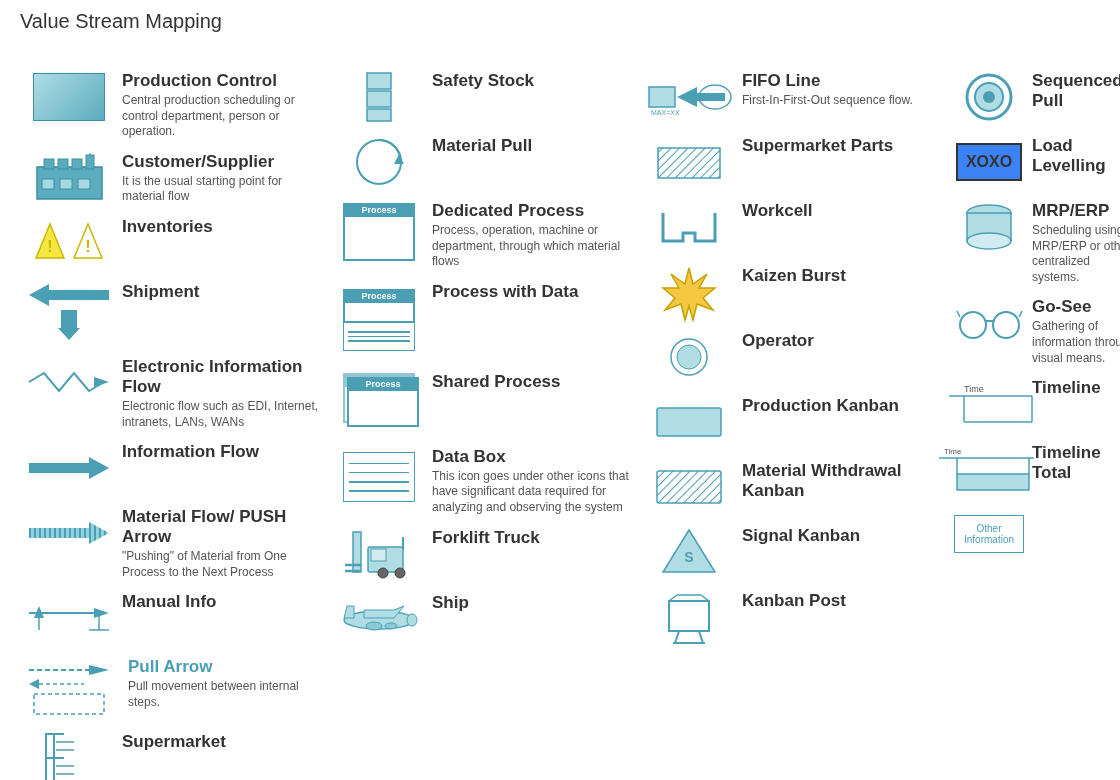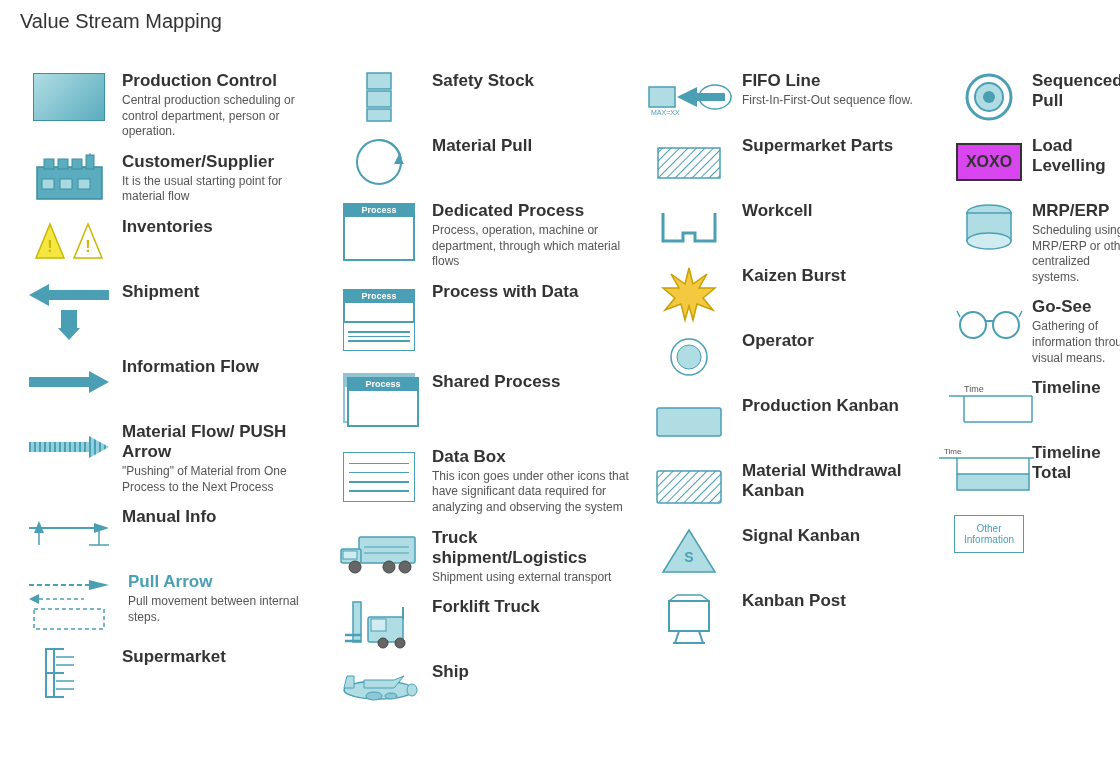--- a/index.html
+++ b/index.html
@@ -93,21 +93,21 @@
       background: #4a9fb5;
       margin: 1.5px 0;
     }
 
     
     .xoxo-box {
       width: 72px; height: 38px;
       border: 2px solid #333;
       display: flex; align-items: center; justify-content: center;
       font-size: 16px; font-weight: bold; color: #333;
-      background: #d946ef;
+      background: #3b82f6;
     }
 
     
     .other-info-box {
       width: 72px; height: 38px;
       border: 1.5px solid #4a9fb5;
       display: flex; align-items: center; justify-content: center;
       text-align: center;
       font-size: 10px;
       color: #4a9fb5;
@@ -183,20 +183,33 @@
 
         <svg width="22" height="30" viewBox="0 0 22 30">
           <polygon points="3,0 19,0 19,18 22,18 11,30 0,18 3,18" fill="#4a9fb5"></polygon>
         </svg>
       </div>
       <div class="legend-text">
         <div class="legend-label">Shipment</div>
       </div>
     </div>
 
+    <div class="legend-item">
+      <div class="legend-icon">
+        <svg width="80" height="22" viewBox="0 0 80 22">
+
+          <polyline points="0,11 15,2 30,20 45,2 60,20 75,11" fill="none" stroke="#4a9fb5" stroke-width="2"></polyline>
+          <polygon points="65,6 80,11 65,16" fill="#4a9fb5"></polygon>
+        </svg>
+      </div>
+      <div class="legend-text">
+        <div class="legend-label">Electronic Information Flow</div>
+        <div class="legend-desc">Electronic flow such as EDI, Internet, intranets, LANs, WANs</div>
+      </div>
+    </div>
 
     <div class="legend-item">
       <div class="legend-icon">
         <svg width="80" height="22" viewBox="0 0 80 22">
           <polygon points="0,6 60,6 60,0 80,11 60,22 60,16 0,16" fill="#4a9fb5"></polygon>
         </svg>
       </div>
       <div class="legend-text">
         <div class="legend-label">Information Flow</div>
       </div>
@@ -367,43 +380,20 @@
           <div class="data-line"></div>
           <div class="data-line"></div>
         </div>
       </div>
       <div class="legend-text">
         <div class="legend-label">Data Box</div>
         <div class="legend-desc">This icon goes under other icons that have significant data required for analyzing and observing the system</div>
       </div>
     </div>
 
-    <div class="legend-item">
-      <div class="legend-icon">
-        <svg width="80" height="44" viewBox="0 0 80 44">
-
-          <rect x="20" y="6" width="56" height="26" fill="#b0dde4" stroke="#4a9fb5" stroke-width="1.5" rx="2"></rect>
-
-          <rect x="2" y="18" width="20" height="14" fill="#b0dde4" stroke="#4a9fb5" stroke-width="1.5" rx="2"></rect>
-
-          <rect x="4" y="20" width="14" height="8" fill="#d0ecf0" stroke="#4a9fb5" stroke-width="1"></rect>
-
-          <circle cx="16" cy="36" r="6" fill="#666" stroke="#444" stroke-width="1"></circle>
-          <circle cx="50" cy="36" r="6" fill="#666" stroke="#444" stroke-width="1"></circle>
-          <circle cx="66" cy="36" r="6" fill="#666" stroke="#444" stroke-width="1"></circle>
-
-          <line x1="25" y1="16" x2="70" y2="16" stroke="#4a9fb5" stroke-width="1"></line>
-          <line x1="25" y1="22" x2="70" y2="22" stroke="#4a9fb5" stroke-width="1"></line>
-        </svg>
-      </div>
-      <div class="legend-text">
-        <div class="legend-label">Truck shipment/Logistics</div>
-        <div class="legend-desc">Shipment using external transport</div>
-      </div>
-    </div>
 
     <div class="legend-item">
       <div class="legend-icon">
         <svg width="72" height="52" viewBox="0 0 72 52">
 
           <rect x="25" y="20" width="35" height="25" fill="#b0dde4" stroke="#4a9fb5" stroke-width="1.5" rx="2"></rect>
 
           <rect x="10" y="5" width="8" height="40" fill="#b0dde4" stroke="#4a9fb5" stroke-width="1.5"></rect>
 
           <line x1="2" y1="38" x2="18" y2="38" stroke="#4a9fb5" stroke-width="2.5"></line>

